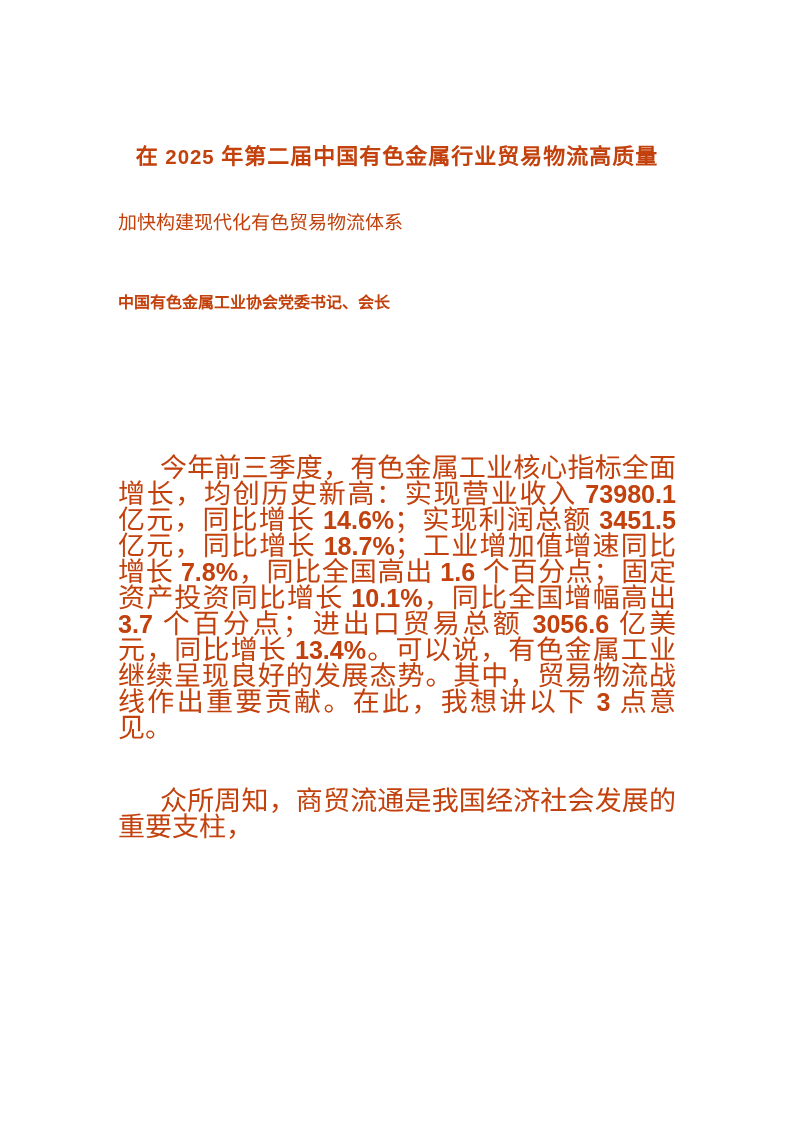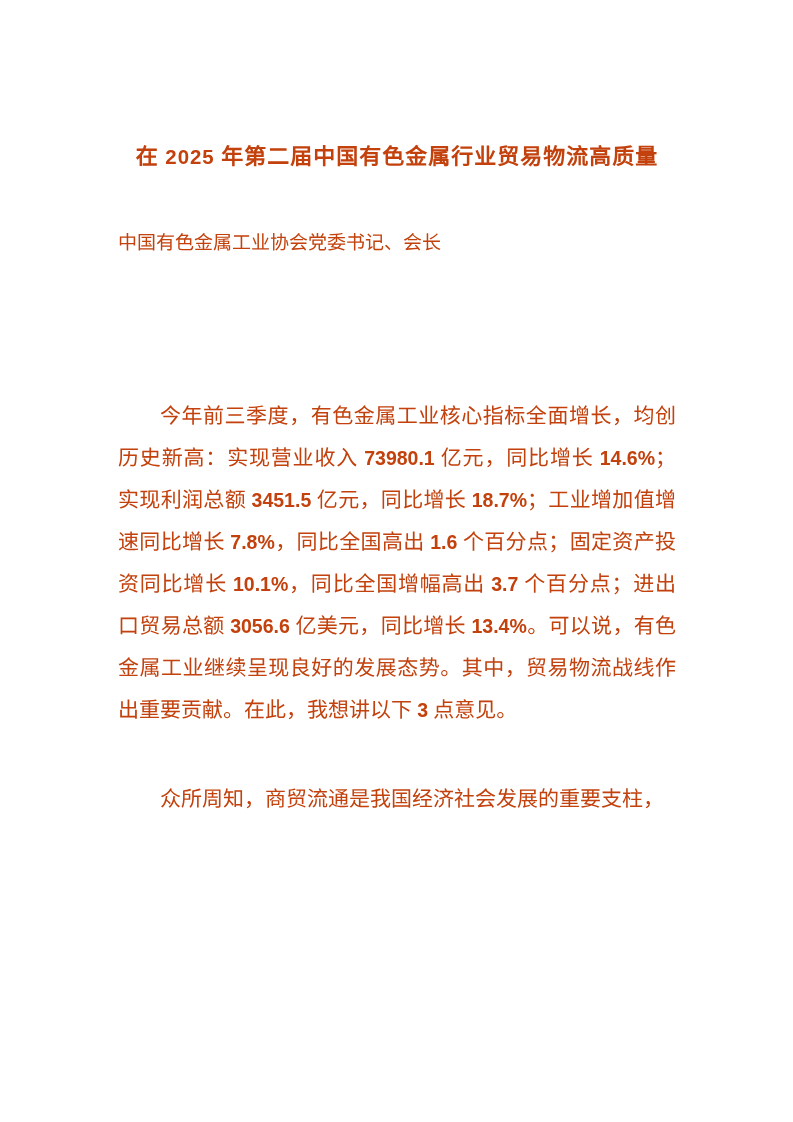--- a/index.html
+++ b/index.html
@@ -30,27 +30,28 @@
   }
   .doc-title .title-line { display: block; }
   .subtitle {
     margin-top: 20px;
     font-size: 19px;
     line-height: 40px;
     text-align: left;
   }
   .author {
     margin-top: 40px;
-    font-size: 19px;
+    font-size: 16px;
     line-height: 40px;
     text-align: left;
+    font-weight: bold;
   }
   .para {
-    font-size: 21px;
-    line-height: 42px;
+    font-size: 27px;
+    line-height: 26px;
     text-align: justify;
     text-justify: inter-ideograph;
   }
   .indent { text-indent: 42px; }
   .body-para-1 { margin-top: 132px; }
   .section-heading { margin-top: 40px; }
   .body-para-2 { margin-top: 47px; }
   
   .num {
     font-family: "Liberation Sans", "DejaVu Sans", sans-serif;
@@ -60,20 +61,21 @@
 </style>
 </head>
 <body>
 
 <div class="page">
 
   <h1 class="doc-title">
     <span class="title-line">在 <span class="num">2025</span> 年第二届中国有色金属行业贸易物流高质量</span>
   </h1>
 
+  <div class="subtitle">加快构建现代化有色贸易物流体系</div>
 
   <div class="author">中国有色金属工业协会党委书记、会长</div>
 
   <p class="para indent body-para-1">今年前三季度，有色金属工业核心指标全面增长，均创历史新高：实现营业收入 <span class="num">73980.1</span> 亿元，同比增长 <span class="num">14.6%</span>；实现利润总额 <span class="num">3451.5</span> 亿元，同比增长 <span class="num">18.7%</span>；工业增加值增速同比增长 <span class="num">7.8%</span>，同比全国高出 <span class="num">1.6</span> 个百分点；固定资产投资同比增长 <span class="num">10.1%</span>，同比全国增幅高出 <span class="num">3.7</span> 个百分点；进出口贸易总额 <span class="num">3056.6</span> 亿美元，同比增长 <span class="num">13.4%</span>。可以说，有色金属工业继续呈现良好的发展态势。其中，贸易物流战线作出重要贡献。在此，我想讲以下 <span class="num">3</span> 点意见。</p>
 
 
   <p class="para indent body-para-2">众所周知，商贸流通是我国经济社会发展的重要支柱，</p>
 
 </div>
 

